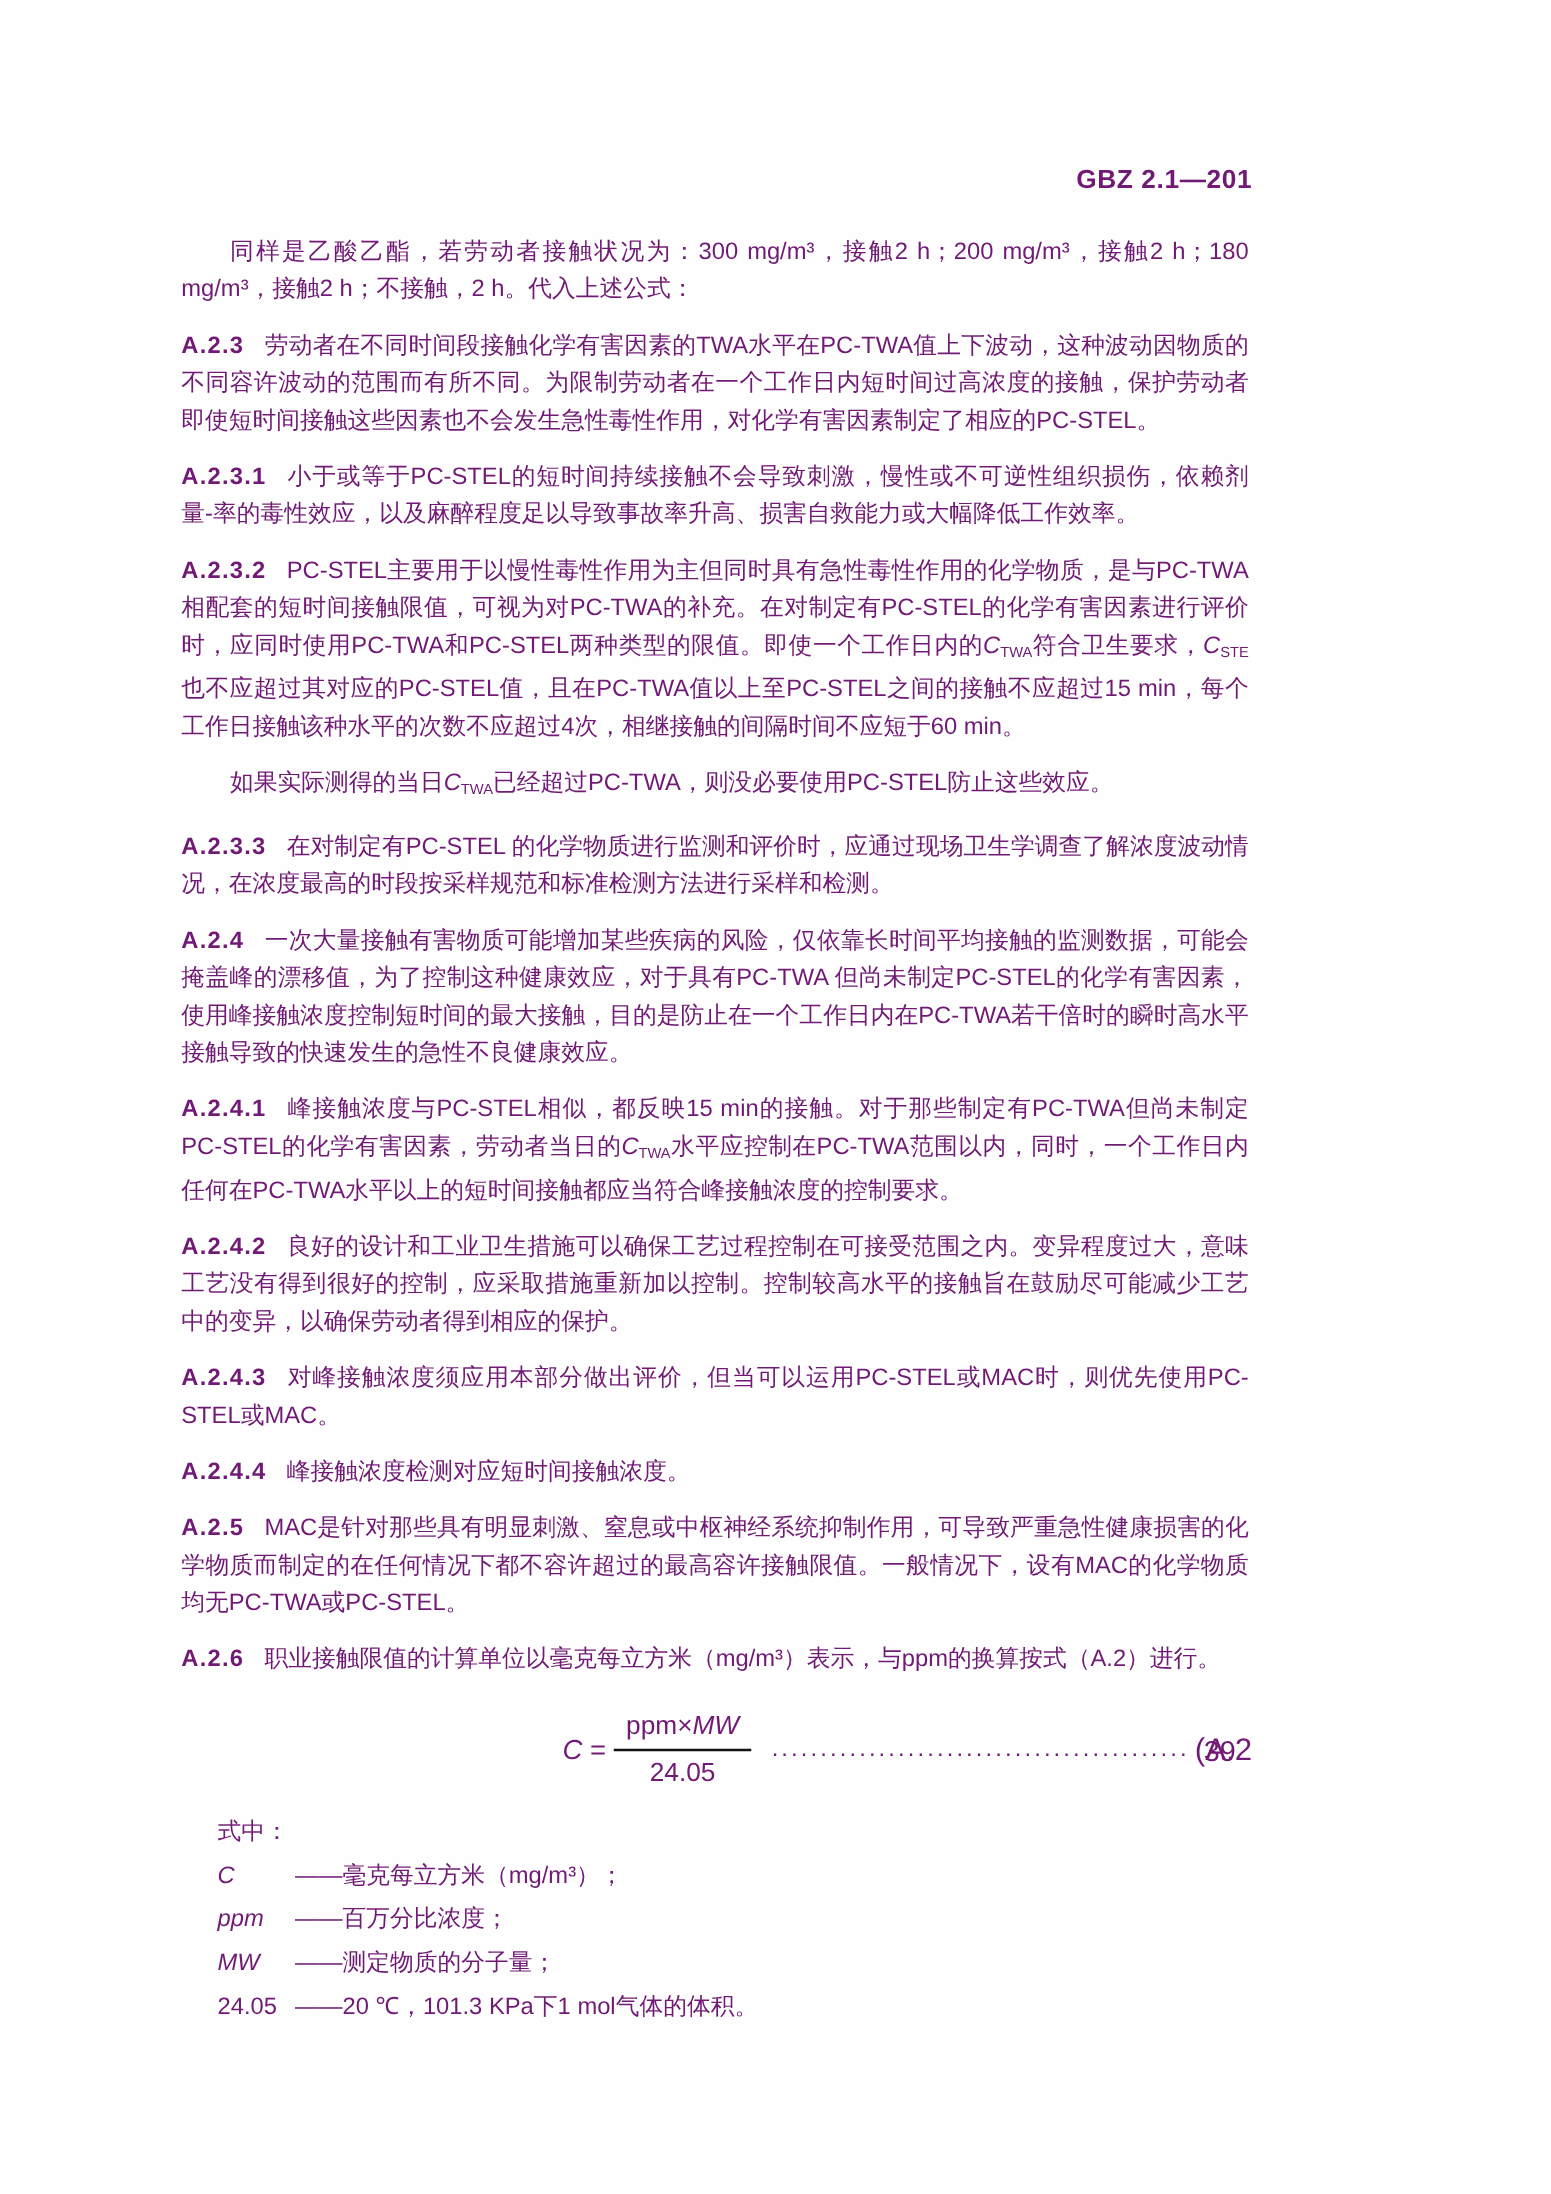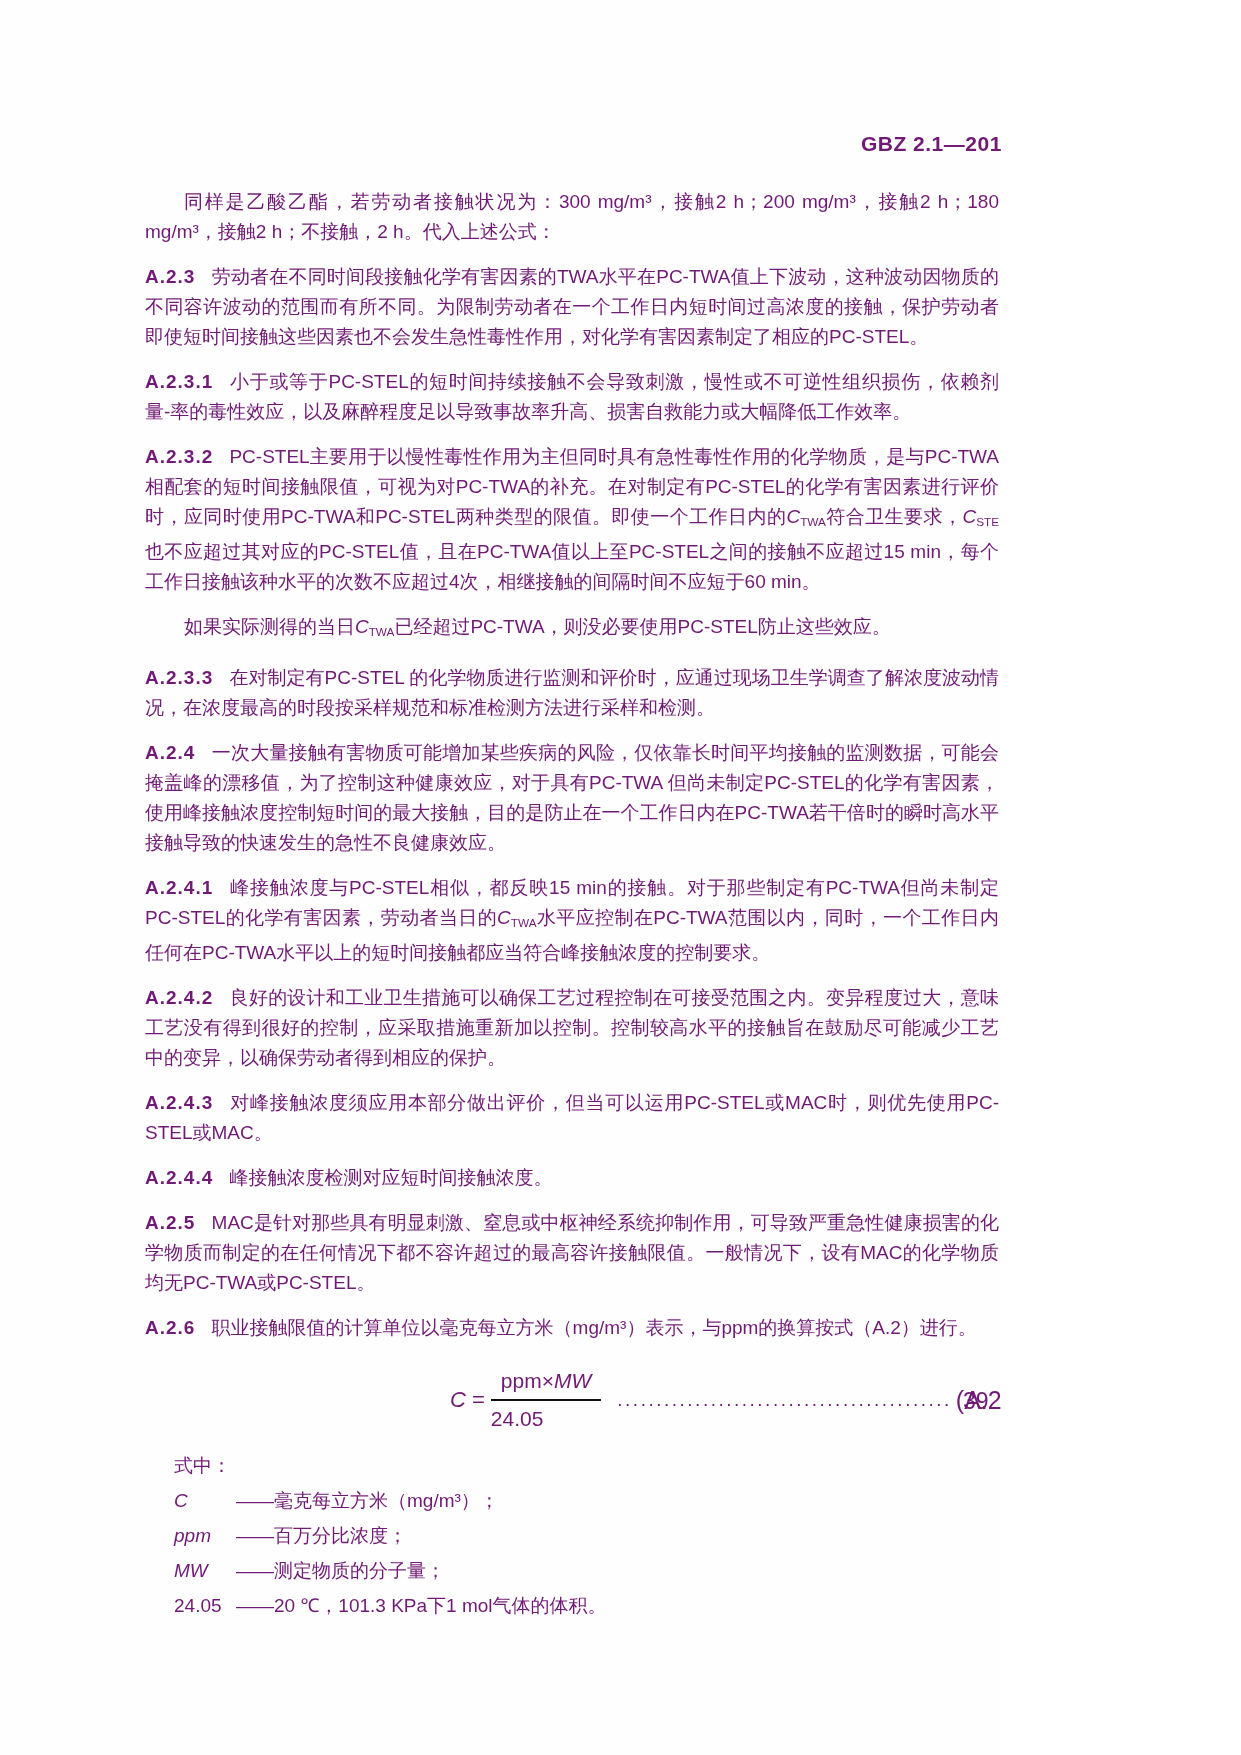--- a/index.html
+++ b/index.html
@@ -40,21 +40,21 @@
   .formula-row {
     display: flex;
     align-items: center;
     padding: 8px 0 6px 0;
   }
   .formula-spacer { width: 320px; flex: none; }
   .formula-lhs { font-size: 22px; flex: none; }
   .frac {
     display: inline-flex;
     flex-direction: column;
-    align-items: flex-start;
+    align-items: center;
     font-size: 21px;
     margin: 0 6px;
     flex: none;
   }
   .frac .num { padding: 0 10px 3px 10px; border-bottom: 2px solid #111; }
   .frac .den { padding-top: 3px; }
   .dots {
     flex: 1;
     overflow: hidden;
     white-space: nowrap;

